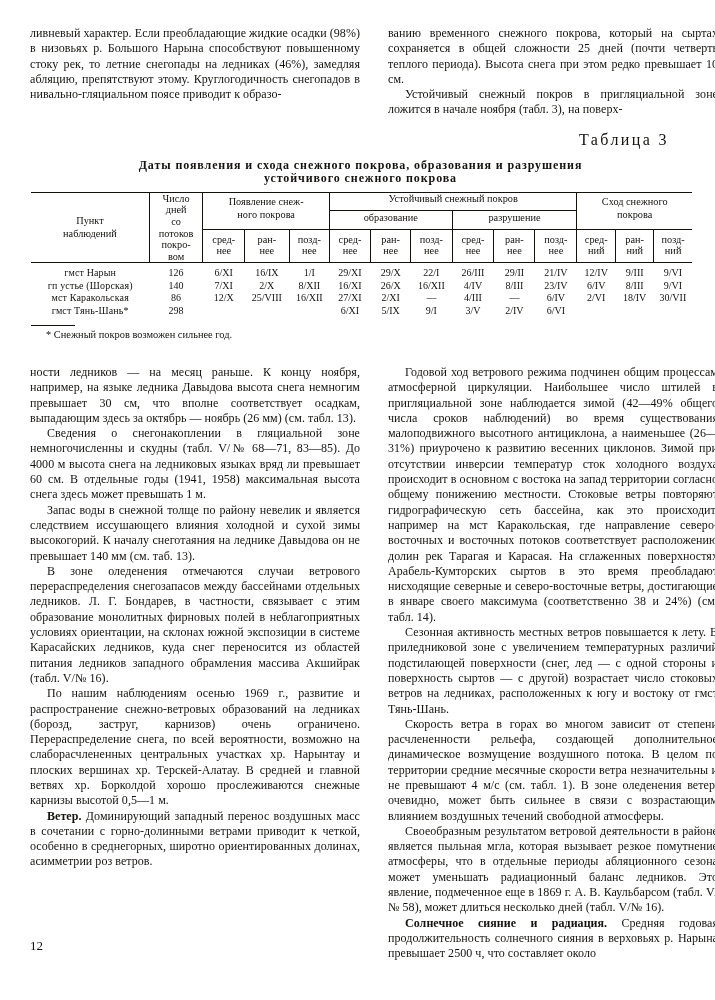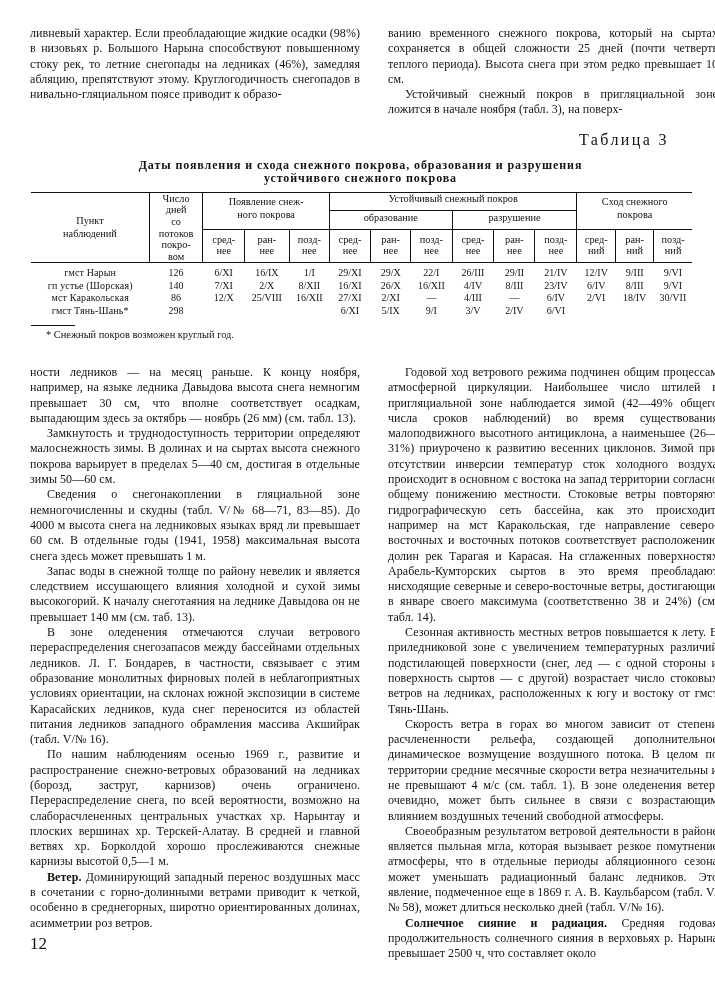--- a/index.html
+++ b/index.html
@@ -117,21 +117,21 @@
     line-height: 12px;
     padding-left: 15px;
   }
 
   .body-lower { margin-top: 24px; }
 
   .folio {
     position: absolute;
     left: 30px;
     bottom: 46px;
-    font-size: 17px;
+    font-size: 13px;
   }
 </style>
 </head>
 <body>
 
 <div class="page">
 
   <div class="cols">
     <div class="col">
       <p class="noind">ливневый характер. Если преобладающие жидкие осадки (98%) в низовьях р. Большого Нарына способствуют повышенному стоку рек, то летние снегопады на ледниках (46%), замедляя абляцию, препятствуют этому. Круглогодичность снегопадов в нивально-гляциальном поясе приводит к образо-</p>
@@ -306,29 +306,28 @@
           <td>6/VI</td>
           <td></td>
           <td></td>
           <td></td>
         </tr>
       </tbody>
     </table>
 
     <div class="foot-wrap">
       <div class="foot-rule"></div>
-      <div class="footnote">* Снежный покров возможен круглый год.</div>
+      <div class="footnote">* Снежный покров возможен сильнее год.</div>
     </div>
   </div>
 
   <div class="cols body-lower">
 
     <div class="col">
       <p class="noind">ности ледников — на месяц раньше. К концу ноября, например, на языке ледника Давыдова высота снега немногим превышает 30 см, что вполне соответствует осадкам, выпадающим здесь за октябрь — ноябрь (26 мм) (см. табл. 13).</p>
-      <p class="ind">Замкнутость и труднодоступность территории определяют малоснежность зимы. В долинах и на сыртах высота снежного покрова варьирует в пределах 5—40 см, достигая в отдельные зимы 50—60 см.</p>
       <p class="ind">Сведения о снегонакоплении в гляциальной зоне немногочисленны и скудны (табл. V/№ 68—71, 83—85). До 4000 м высота снега на ледниковых языках вряд ли превышает 60 см. В отдельные годы (1941, 1958) максимальная высота снега здесь может превышать 1 м.</p>
       <p class="ind">Запас воды в снежной толще по району невелик и является следствием иссушающего влияния холодной и сухой зимы высокогорий. К началу снеготаяния на леднике Давыдова он не превышает 140 мм (см. таб. 13).</p>
       <p class="ind">В зоне оледенения отмечаются случаи ветрового перераспределения снегозапасов между бассейнами отдельных ледников. Л. Г. Бондарев, в частности, связывает с этим образование монолитных фирновых полей в неблагоприятных условиях ориентации, на склонах южной экспозиции в системе Карасайских ледников, куда снег переносится из областей питания ледников западного обрамления массива Акшийрак (табл. V/№ 16).</p>
       <p class="ind">По нашим наблюдениям осенью 1969 г., развитие и распространение снежно-ветровых образований на ледниках (борозд, заструг, карнизов) очень ограничено. Перераспределение снега, по всей вероятности, возможно на слаборасчлененных центральных участках хр. Нарынтау и плоских вершинах хр. Терскей-Алатау. В средней и главной ветвях хр. Борколдой хорошо прослеживаются снежные карнизы высотой 0,5—1 м.</p>
       <p class="ind">
         <span class="runhead">Ветер.</span><span> Доминирующий западный перенос воздушных масс в сочетании с горно-долинными ветрами приводит к четкой, особенно в среднегорных, широтно ориентированных долинах, асимметрии роз ветров.</span>
       </p>
     </div>
 
     <div class="col">

